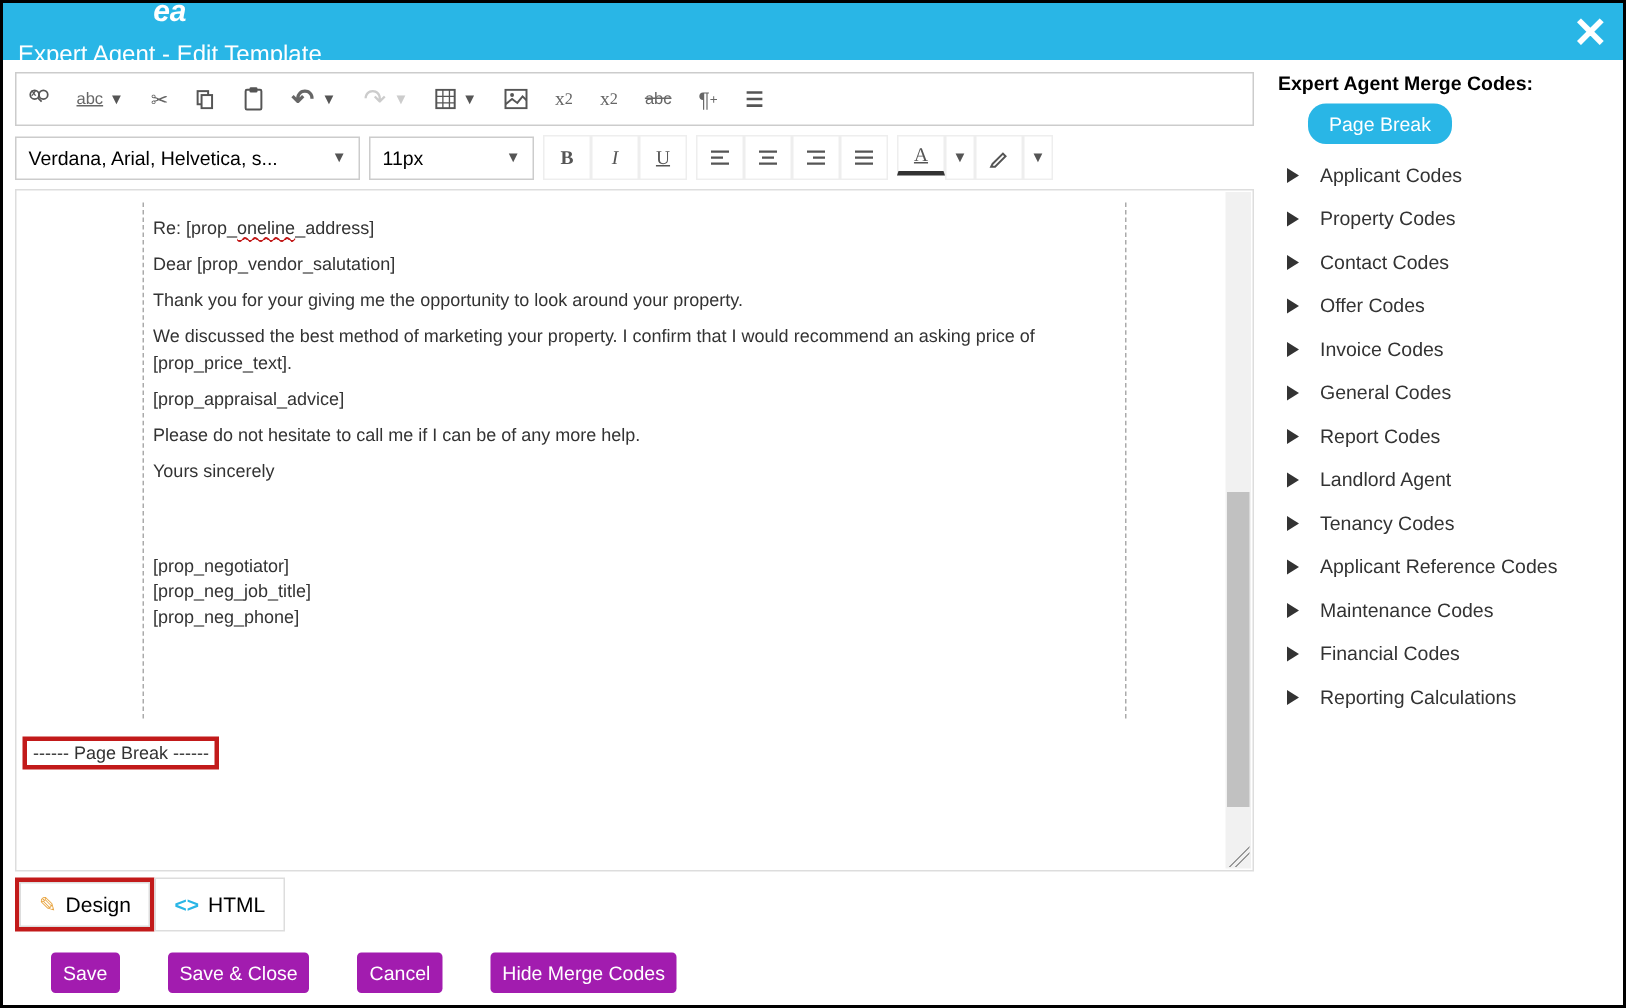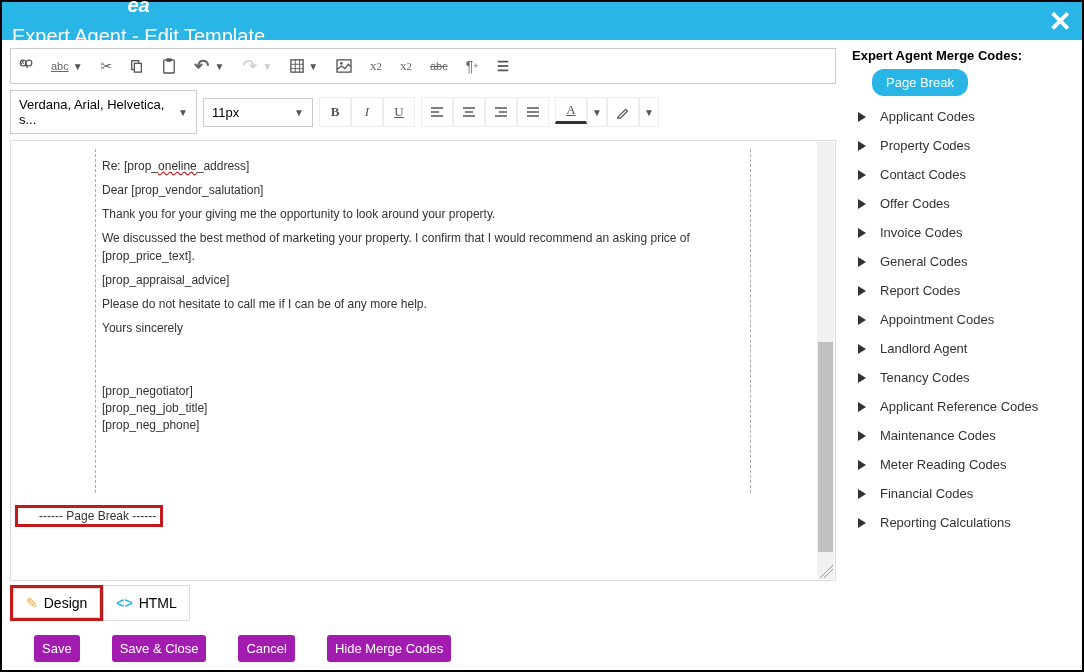--- a/index.html
+++ b/index.html
@@ -1,34 +1,34 @@
 <!DOCTYPE html>
 <html><head>
 <meta charset="utf-8">
 <style>
 * { box-sizing: border-box; margin: 0; padding: 0; }
 body { font-family: Arial, Helvetica, sans-serif; font-size: 13px; background: #fff; }
 .app { width: 1084px; height: 672px; border: 2px solid #000; position: relative; }
 .titlebar { background: #29b6e6; color: #fff; height: 38px; display: flex; align-items: center; padding: 0 10px; justify-content: space-between; }
 .titlebar-left { display: flex; align-items: center; gap: 8px; flex-direction: column; }
 .logo { font-size: 20px; font-weight: bold; font-style: italic; }
-.title { font-size: 20px; }
+.title { font-size: 16px; }
 .close-x { font-size: 28px; font-weight: bold; cursor: pointer; }
 .main { display: flex; height: calc(100% - 38px); }
 .editor-panel { flex: 1; padding: 8px; display: flex; flex-direction: column; }
 .merge-panel { width: 238px; padding: 8px; }
 .merge-title { font-weight: bold; margin-bottom: 6px; font-size: 13px; }
 .merge-btn { background: #29b6e6; color: #fff; padding: 6px 14px; border: none; border-radius: 12px; cursor: pointer; margin-left: 20px; margin-bottom: 6px; font-size: 13px; }
 .merge-item { display: flex; align-items: center; gap: 14px; padding: 7px 0 7px 6px; cursor: pointer; font-size: 13px; color: #333; }
 .merge-item .tri { width:0;height:0;border-top:5px solid transparent;border-bottom:5px solid transparent;border-left:8px solid #333; }
 .toolbar { border: 1px solid #ccc; padding: 6px 8px; display: flex; gap: 18px; align-items: center; background: #fff; }
 .toolbar-icon { color: #666; font-size: 14px; cursor: pointer; display: inline-flex; align-items: center; }
 .toolbar2 { display: flex; gap: 6px; padding: 6px 0; align-items: center; }
 .font-select { border: 1px solid #ccc; padding: 6px 8px; display: flex; align-items: center; justify-content: space-between; background: #fff; cursor: pointer; }
-.font-select.wide { width: 187px; }
+.font-select.wide { width: 230px; }
 .font-select.narrow { width: 110px; }
 .fmt-group { display: flex; }
 .fmt-btn { width: 32px; height: 30px; border: 1px solid #eee; display: flex; align-items: center; justify-content: center; color: #555; cursor: pointer; font-size: 13px; }
 .editor-area { flex:1; position: relative; border: 1px solid #ddd; overflow: hidden; }
 .editor-content { position: absolute; inset: 0; padding: 4px; overflow: hidden; }
 .doc-body { margin: 4px 80px 0 80px; border: 1px dashed #aaa; border-top: none; border-bottom: none; padding: 2px 6px 60px 6px; font-family: Verdana, Arial, Helvetica, sans-serif; font-size: 12px; color: #333; line-height: 1.5; }
 .doc-body p { margin: 6px 0; }
 .sig-block p { margin: 0; line-height: 1.4; }
 .pagebreak-text { margin: 8px 0 0 0; font-family: Verdana, sans-serif; font-size: 12px; color: #333; display:inline-block; }
 .redbox { border: 3px solid #c21a1a; display: inline-block; }
@@ -183,21 +183,21 @@
             <p>[prop_appraisal_advice]</p>
             <p>Please do not hesitate to call me if I can be of any more help.</p>
             <p>Yours sincerely</p>
             <div style="height:40px;"></div>
             <div class="sig-block">
               <p>[prop_negotiator]</p>
               <p>[prop_neg_job_title]</p>
               <p>[prop_neg_phone]</p>
             </div>
           </div>
-          <span class="redbox" style="margin-top:12px;padding-left:17px;"><span class="pagebreak-text" style="margin:1px 4px;">------ Page Break ------</span></span>
+          <span class="redbox" style="margin-top:12px;"><span class="pagebreak-text" style="margin:1px 4px;">------ Page Break ------</span></span>
         </div>
         <div class="scrollbar">
           <div class="scroll-thumb"></div>
         </div>
         <div class="resize-grip"></div>
       </div>
 
       <div class="tabs-row">
         <span class="redbox">
           <span class="tab">
@@ -246,41 +246,33 @@
       <div class="merge-item">
           <span class="tri"></span>
           <span>General Codes</span>
         </div>
       <div class="merge-item">
           <span class="tri"></span>
           <span>Report Codes</span>
         </div>
       <div class="merge-item">
           <span class="tri"></span>
-          <span>Appointment Codes</span>
-        </div>
-      <div class="merge-item">
-          <span class="tri"></span>
           <span>Landlord Agent</span>
         </div>
       <div class="merge-item">
           <span class="tri"></span>
           <span>Tenancy Codes</span>
         </div>
       <div class="merge-item">
           <span class="tri"></span>
           <span>Applicant Reference Codes</span>
         </div>
       <div class="merge-item">
           <span class="tri"></span>
           <span>Maintenance Codes</span>
-        </div>
-      <div class="merge-item">
-          <span class="tri"></span>
-          <span>Meter Reading Codes</span>
         </div>
       <div class="merge-item">
           <span class="tri"></span>
           <span>Financial Codes</span>
         </div>
       <div class="merge-item">
           <span class="tri"></span>
           <span>Reporting Calculations</span>
         </div>
     </div>

